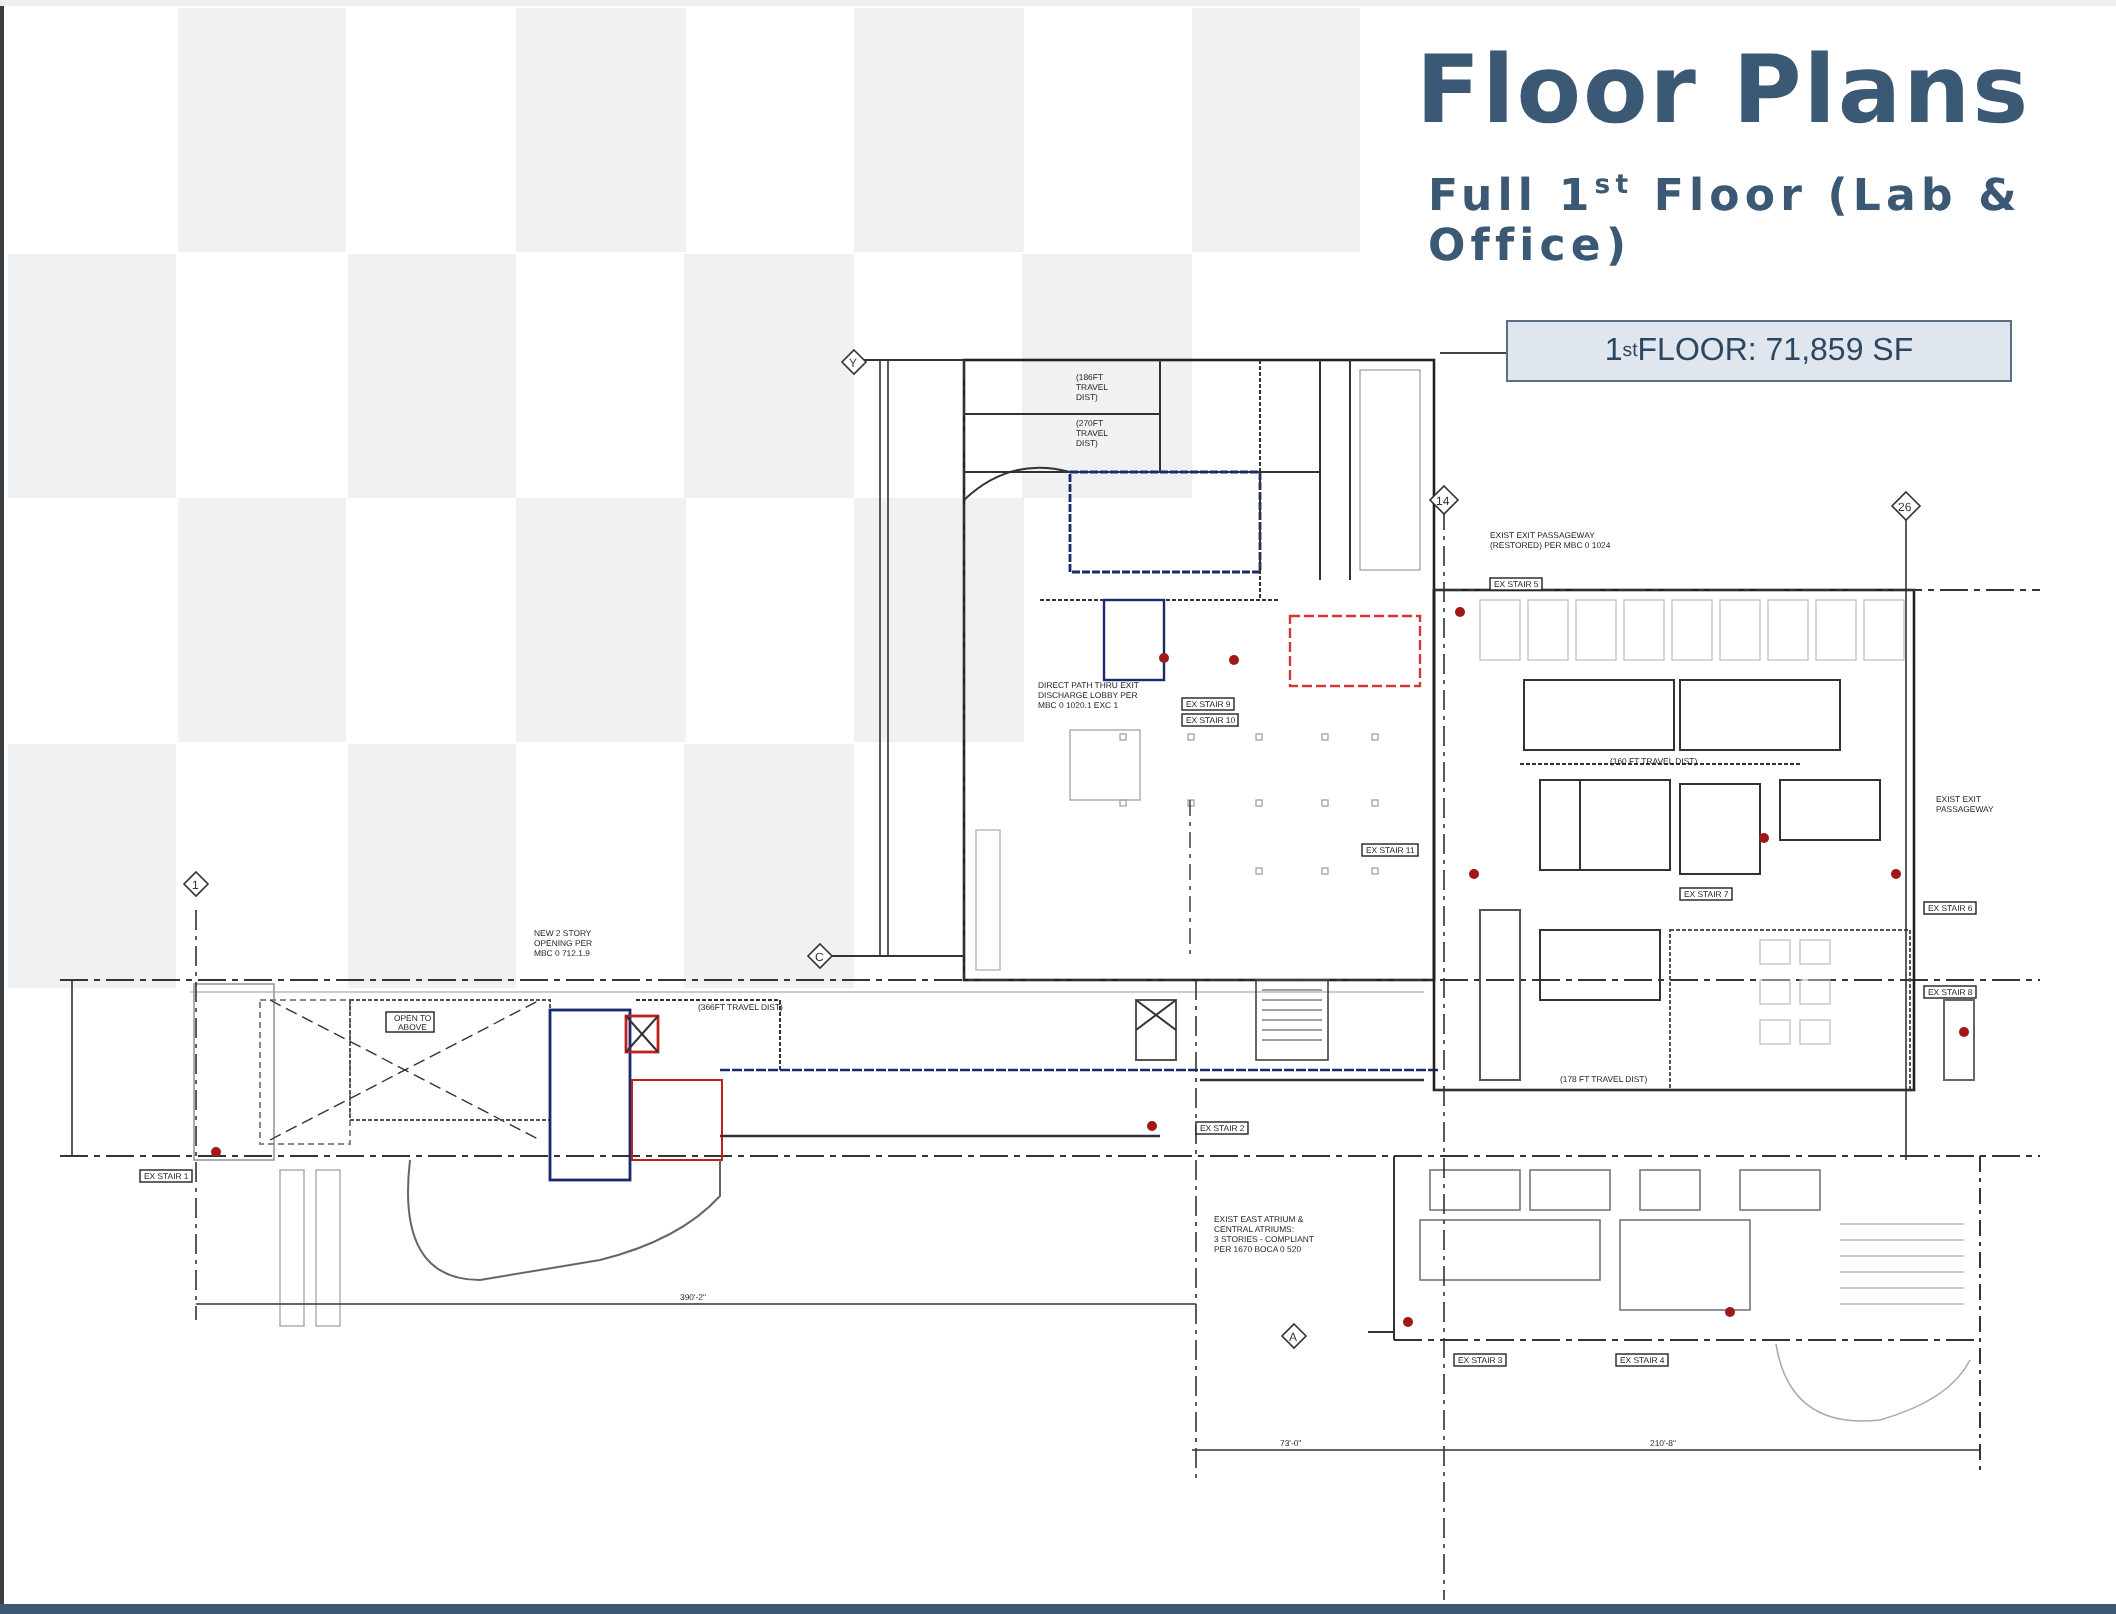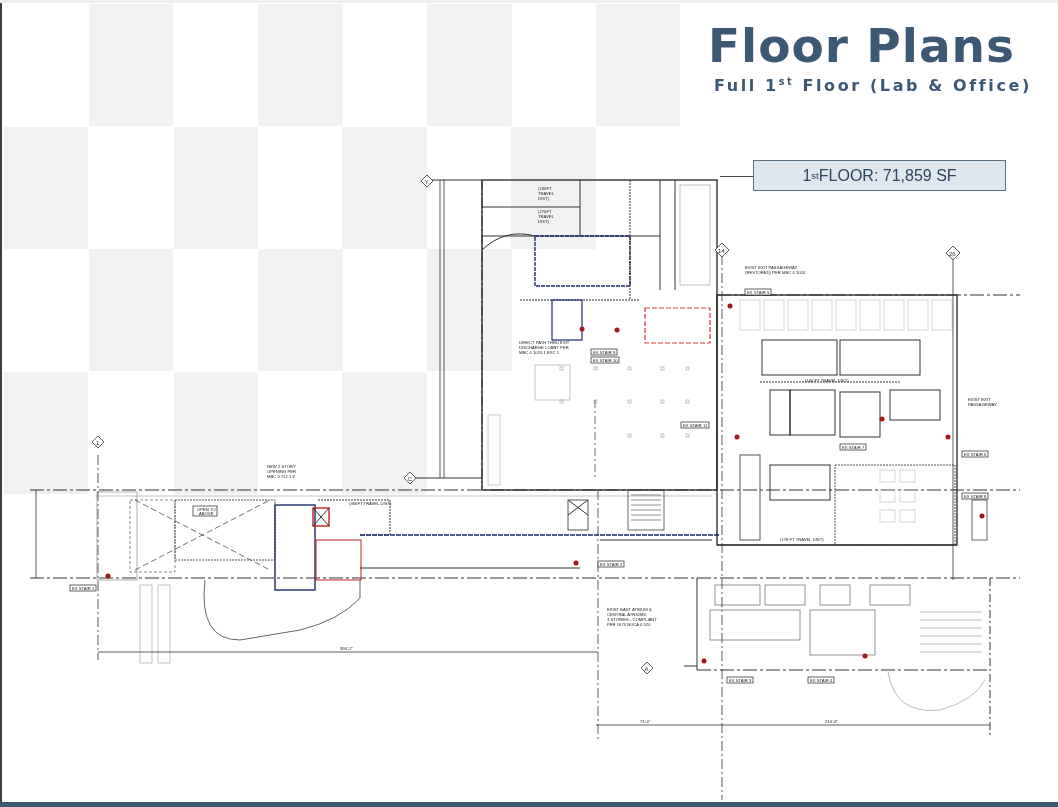--- a/index.html
+++ b/index.html
@@ -2,21 +2,21 @@
 <html><head>
 <meta charset="utf-8">
 <style>
   html,body{margin:0;padding:0;}
   body{width:1058px;height:807px;position:relative;overflow:hidden;background:#ffffff;font-family:"Liberation Sans",sans-serif;}
   .frame{position:absolute;left:0;top:0;width:1058px;height:807px;border-left:2px solid #3a3f44;box-sizing:border-box;}
   .topline{position:absolute;left:0;top:0;width:1058px;height:3px;background:#eceef0;}
   .bottombar{position:absolute;left:0;bottom:0;width:1058px;height:5px;background:#3d5a74;}
   .cell{position:absolute;background:#f0f1f3;}
   .title{position:absolute;left:708px;top:18px;font-size:47px;font-weight:bold;color:#3b5875;letter-spacing:1px;font-family:"DejaVu Sans",sans-serif;}
-  .subtitle{position:absolute;left:714px;top:76px;font-size:16px;font-weight:bold;color:#3b5875;letter-spacing:2.6px;font-family:"DejaVu Sans",sans-serif;}
+  .subtitle{position:absolute;left:714px;top:86px;font-size:22px;font-weight:bold;color:#3b5875;letter-spacing:2.6px;font-family:"DejaVu Sans",sans-serif;}
   .subtitle sup,.areabox sup{font-size:60%;vertical-align:super;line-height:0;}
   .areabox{position:absolute;left:753px;top:160px;width:253px;height:31px;background:#dfe6ee;border:1.5px solid #5a6f84;box-sizing:border-box;
     display:flex;align-items:center;justify-content:center;font-size:16px;color:#2d4660;}
   .areaconn{position:absolute;left:720px;top:176px;width:33px;height:1px;background:#444;}
   svg.plan{position:absolute;left:0;top:0;}
   .lbl{font-family:"Liberation Sans",sans-serif;font-size:4.2px;fill:#222;}
   .lblbox{fill:#fff;stroke:#222;stroke-width:0.7;}
 </style>
 </head>
 <body>

